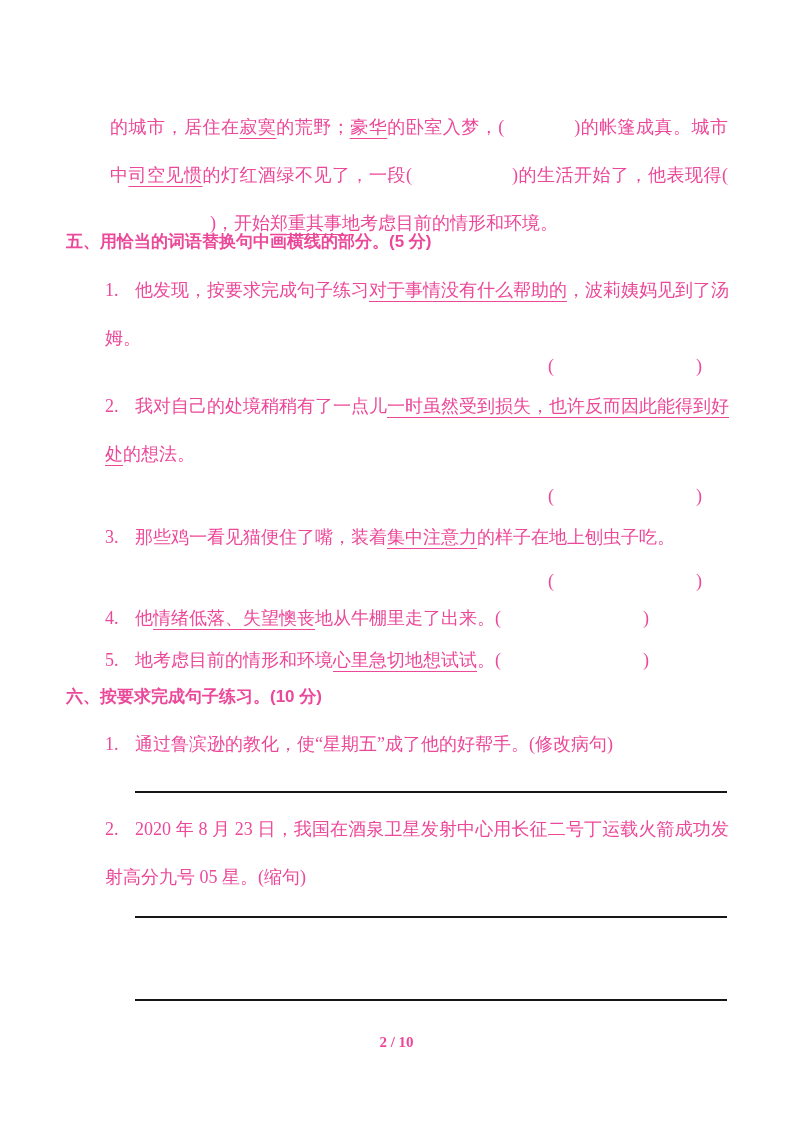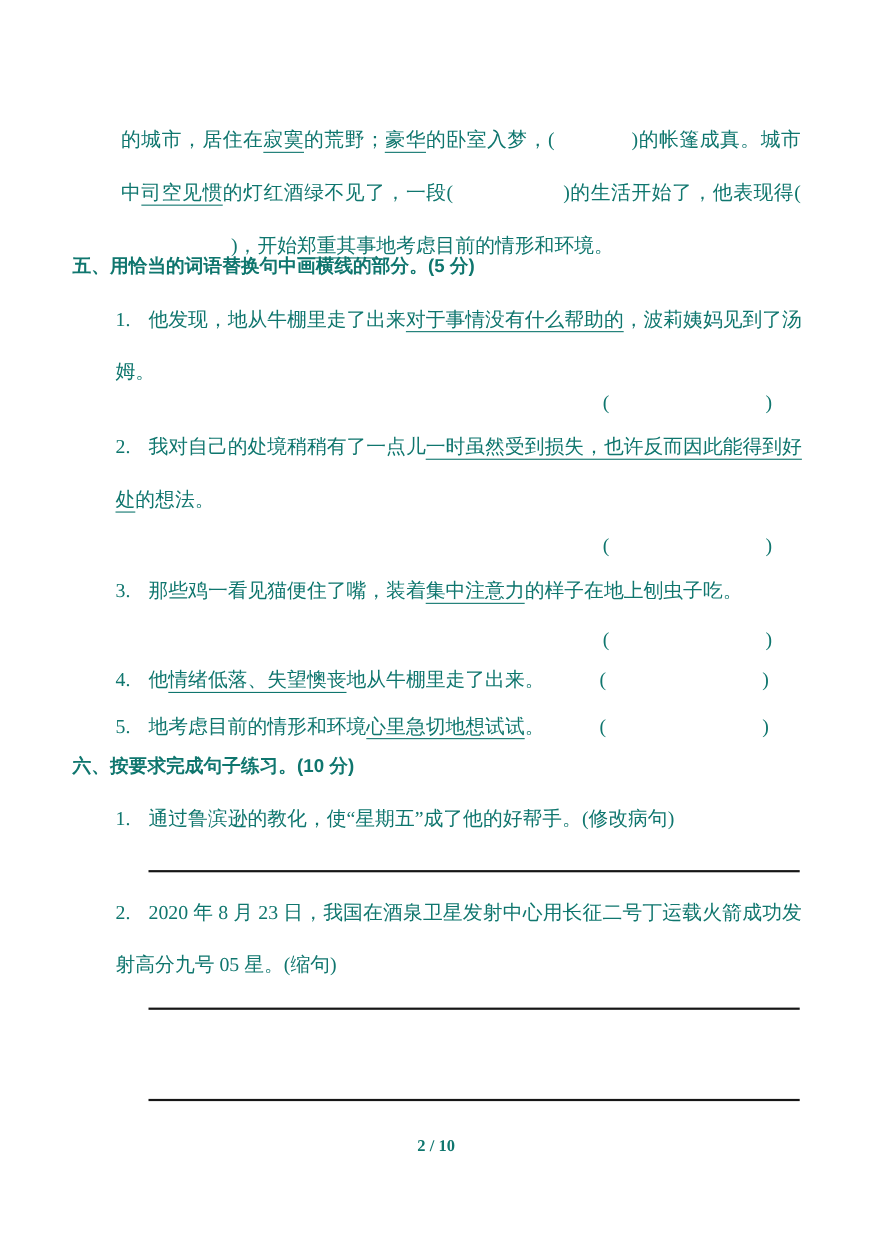--- a/index.html
+++ b/index.html
@@ -1,58 +1,58 @@
 <!DOCTYPE html>
 <html><head>
 <meta charset="utf-8">
 <style>
   html,body{margin:0;padding:0;background:#ffffff;}
   .page{
     position:relative;
     width:793px;height:1122px;
     background:#ffffff;
-    color:#0f766e;
+    color:#ec4899;
     font-family:"Liberation Serif","DejaVu Serif",serif;
     font-size:18px;
     line-height:48px;
     overflow:hidden;
   }
   .abs{position:absolute;}
   .intro{top:85px;left:110px;width:618px;text-align:justify;}
   .u{text-decoration:underline;text-underline-offset:5px;text-decoration-thickness:1px;}
   .blank{display:inline-block;height:1px;}
   .blank-a{width:70px;}
   .blank-b{width:100px;}
   .sec-head{
     left:66px;width:680px;
     font-family:"Liberation Sans","DejaVu Sans",sans-serif;
     font-weight:bold;font-size:17px;
   }
   .item{left:105px;width:624px;text-align:justify;}
   .num{display:inline-block;width:30px;}
   .paren-row{left:105px;width:622px;text-align:right;padding-right:25px;box-sizing:border-box;}
   .paren .gap{display:inline-block;width:142px;height:1px;}
-  .item-flex{left:105px;width:622px;display:flex;justify-content:space-between;}
+  .item-flex{left:105px;width:622px;display:flex;}
   .item-flex .paren{margin-right:28px;}
   .answer-line{left:135px;width:592px;height:0;border-top:2px solid #161616;}
   .page-num{
     left:0;width:793px;text-align:center;
     font-size:15px;font-weight:bold;line-height:24px;
   }
 </style>
 </head>
 <body>
 
 <div class="page">
 
   <p class="abs intro"><span>的城市，居住在</span><span class="u">寂寞</span><span>的荒野；</span><span class="u">豪华</span><span>的卧室入梦，(</span><span class="blank blank-a"></span><span>)的帐篷成真。城市中</span><span class="u">司空见惯</span><span>的灯红酒绿不见了，一段(</span><span class="blank blank-b"></span><span>)的生活开始了，他表现得(</span><span class="blank blank-b"></span><span>)，开始</span><span class="u">郑重其事</span><span>地考虑目前的情形和环境。</span></p>
 
   <div class="abs sec-head" style="top:218px">五、用恰当的词语替换句中画横线的部分。(5 分)</div>
 
-  <div class="abs item" style="top:266px"><span class="num">1.</span><span>他发现，地从牛棚里走了出来</span><span class="u">对于事情没有什么帮助的</span><span>，波莉姨妈见到了汤姆。</span></div>
+  <div class="abs item" style="top:266px"><span class="num">1.</span><span>他发现，按要求完成句子练习</span><span class="u">对于事情没有什么帮助的</span><span>，波莉姨妈见到了汤姆。</span></div>
   <div class="abs paren-row" style="top:342px">
     <span class="paren"><span>(</span><span class="gap"></span><span>)</span></span>
   </div>
 
   <div class="abs item" style="top:382px"><span class="num">2.</span><span>我对自己的处境稍稍有了一点儿</span><span class="u">一时虽然受到损失，也许反而因此能得到好处</span><span>的想法。</span></div>
   <div class="abs paren-row" style="top:472px">
     <span class="paren"><span>(</span><span class="gap"></span><span>)</span></span>
   </div>
 
   <div class="abs item" style="top:513px"><span class="num">3.</span><span>那些鸡一看见猫便住了嘴，装着</span><span class="u">集中注意力</span><span>的样子在地上刨虫子吃。</span></div>

